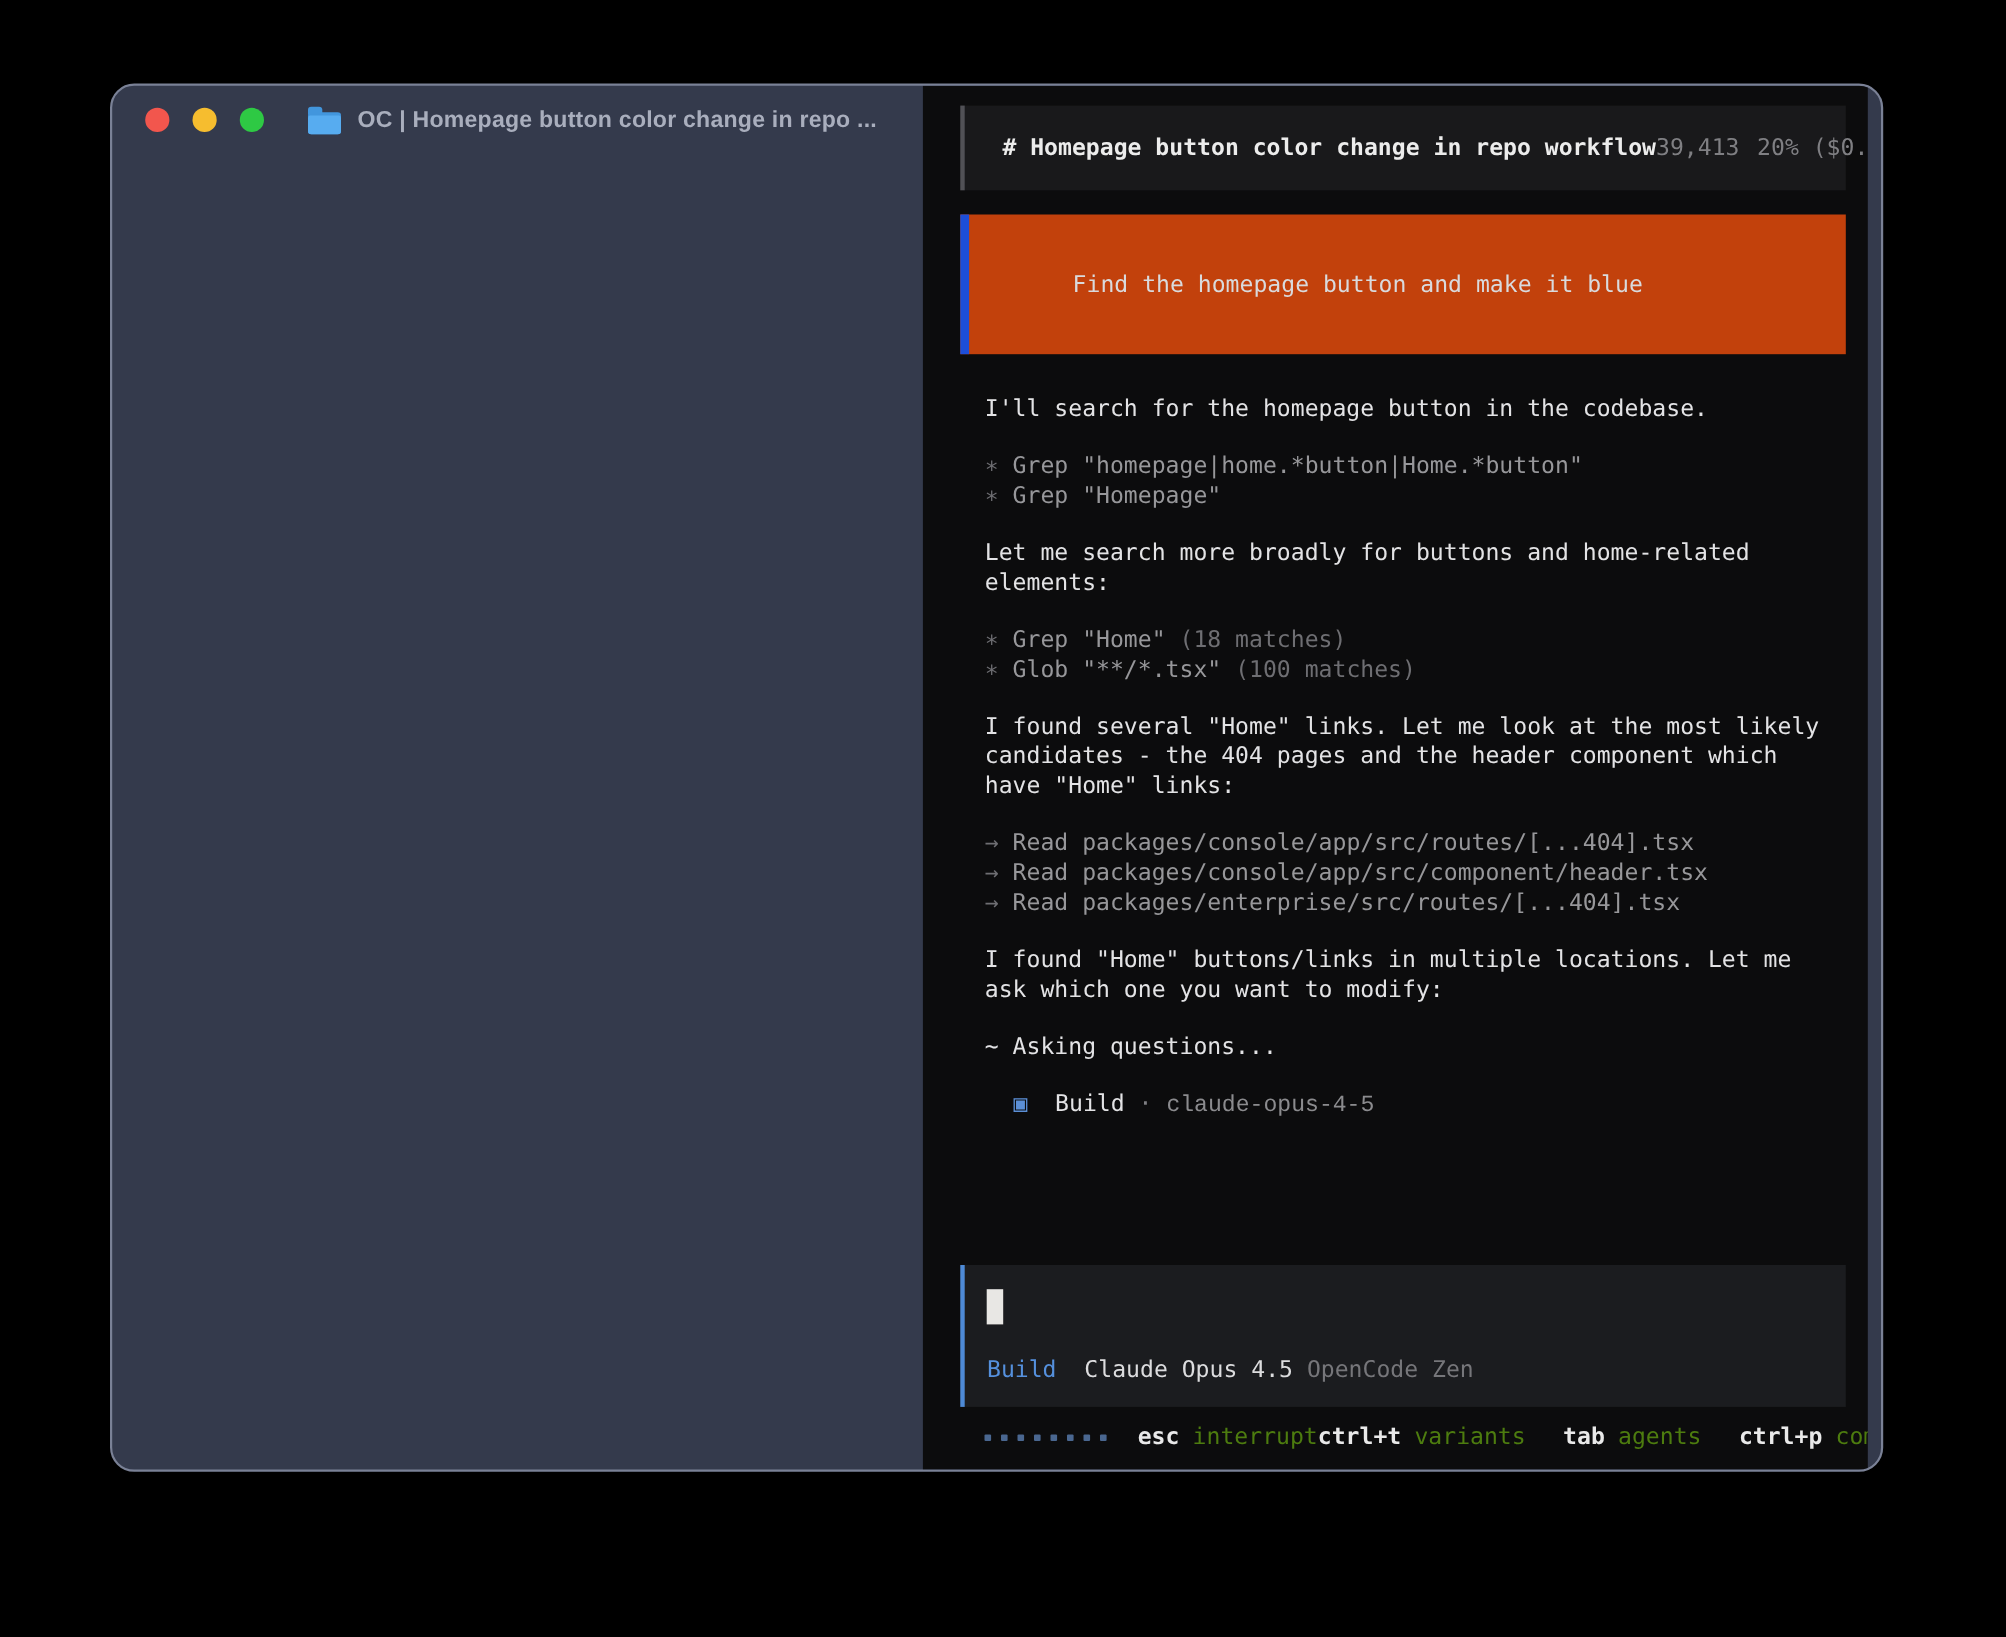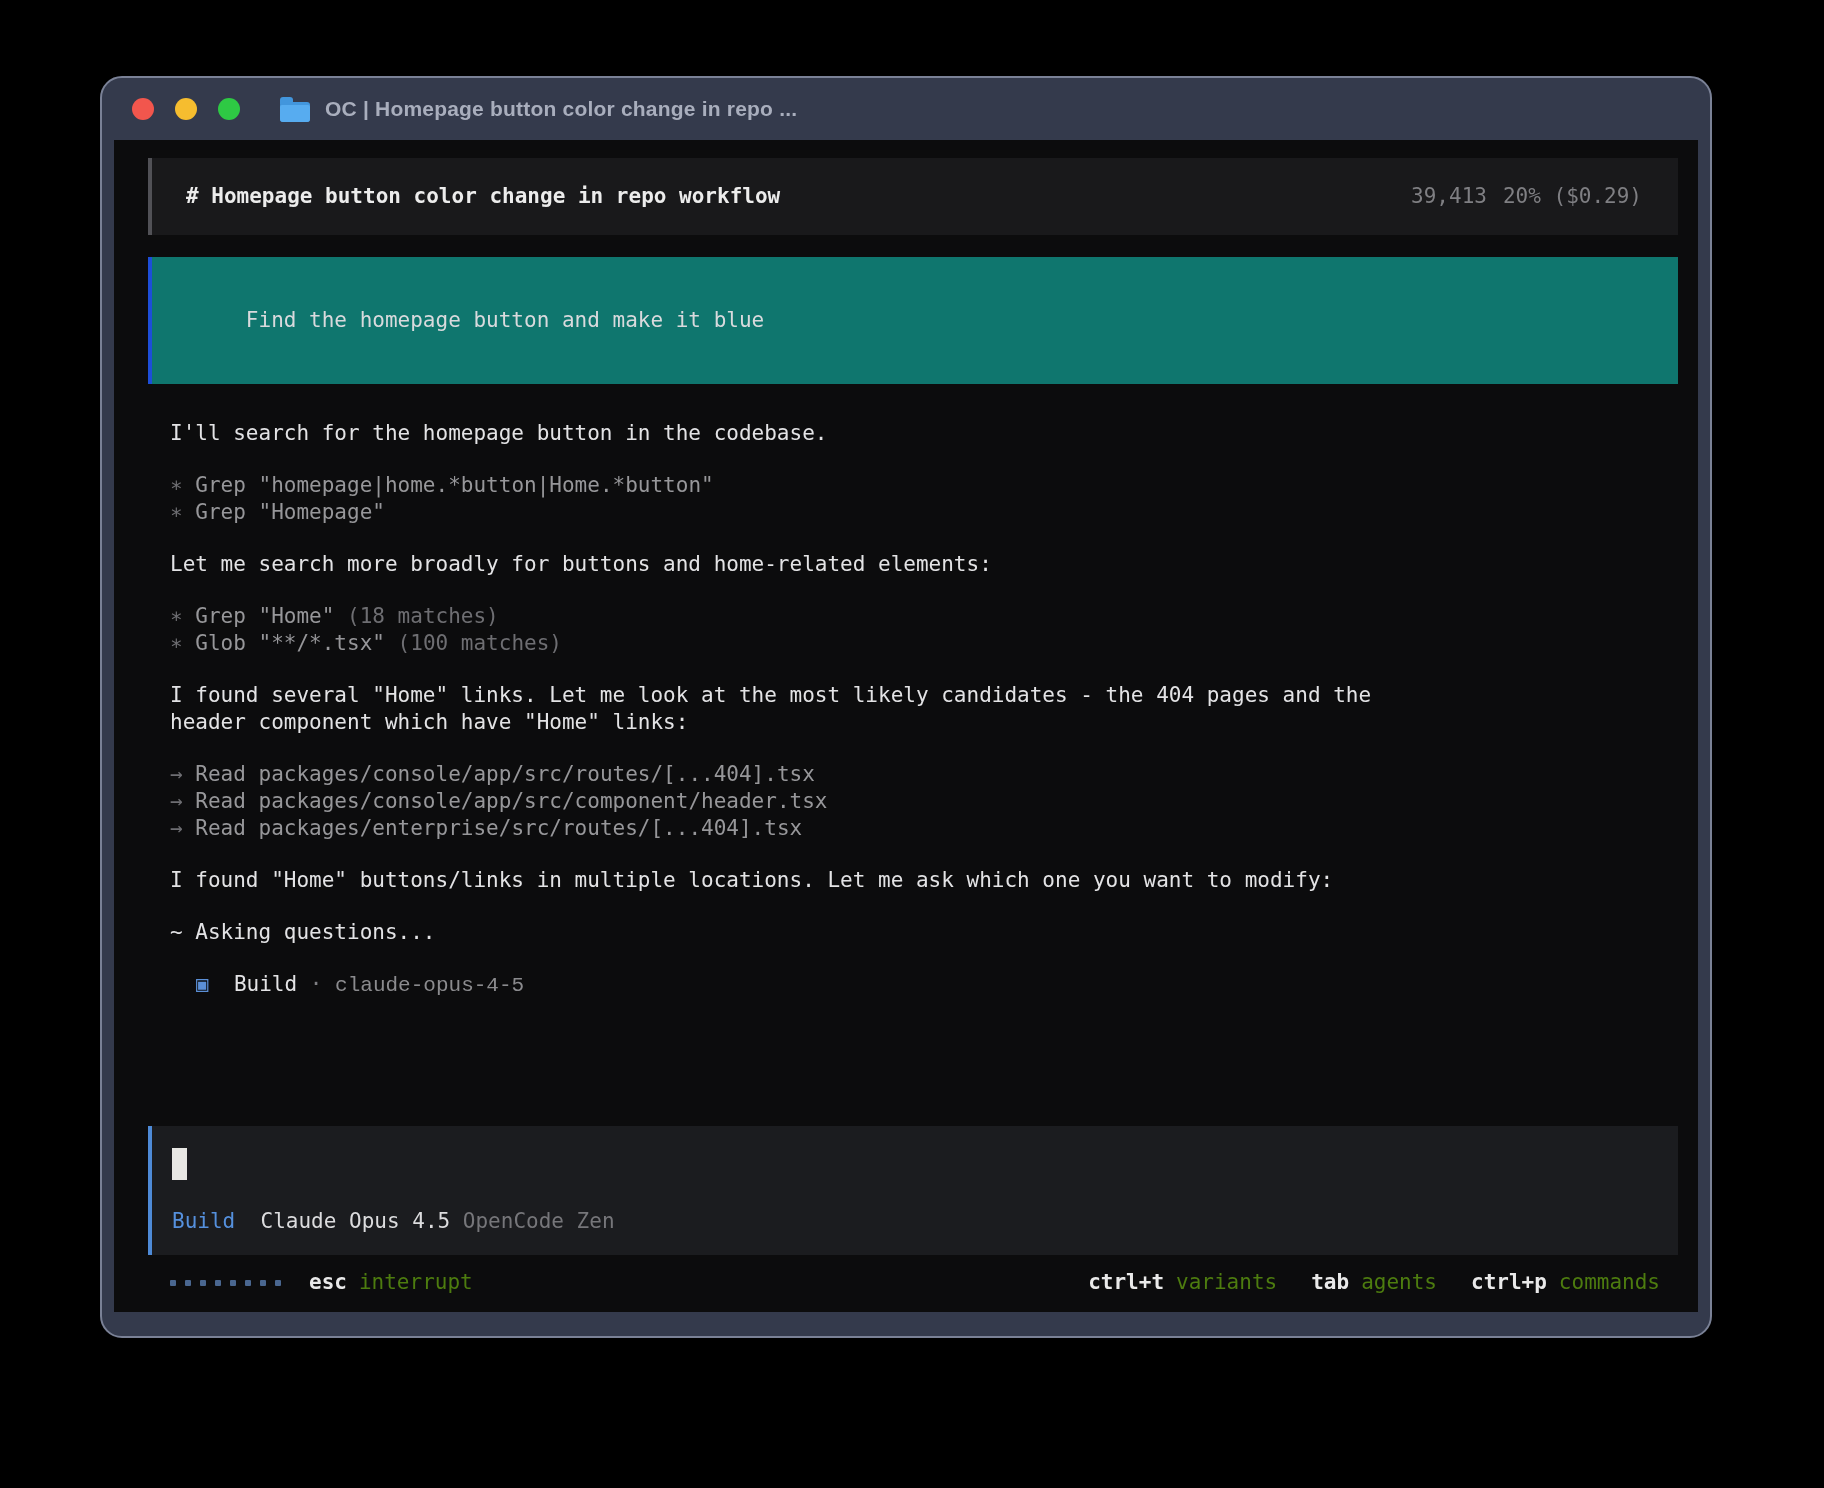--- a/index.html
+++ b/index.html
@@ -10,21 +10,21 @@
   }
   * { box-sizing: border-box; }
 
   
   .window {
     position: absolute; left: 100px; top: 76px;
     width: 1612px; height: 1262px;
     background: #343a4c;
     border: 2px solid #7a8196;
     border-radius: 22px;
-    display: flex; flex-direction: column;
+    display: flex; flex-direction: row;
     overflow: hidden;
   }
   .titlebar {
     flex: none; height: 62px;
     display: flex; align-items: center;
     padding: 0 30px;
   }
   .lights { display: flex; align-items: center; gap: 21px; }
   .light { width: 22px; height: 22px; border-radius: 50%; display: block; }
   .light.red    { background: #f2564d; }
@@ -63,22 +63,22 @@
     display: flex; justify-content: space-between; align-items: baseline;
     white-space: nowrap;
   }
   .session-title { color: #ececec; font-weight: 700; }
   .session-stats { color: #7f7f83; display: inline-flex; gap: 16px; }
 
   
   .user-block {
     flex: none;
     margin: 22px 20px 0 34px;
-    background: #0f766e;
-    border-left: 4px solid #1d4ed8;
+    background: #c2410c;
+    border-left: 8px solid #1d4ed8;
     padding: 23px 16px 23px 18px;
     color: #d9dadd;
     white-space: pre-wrap;
   }
 
   
   .transcript {
     flex: 1;
     margin: 36px 20px 4px 56px;
     max-width: 1240px;

